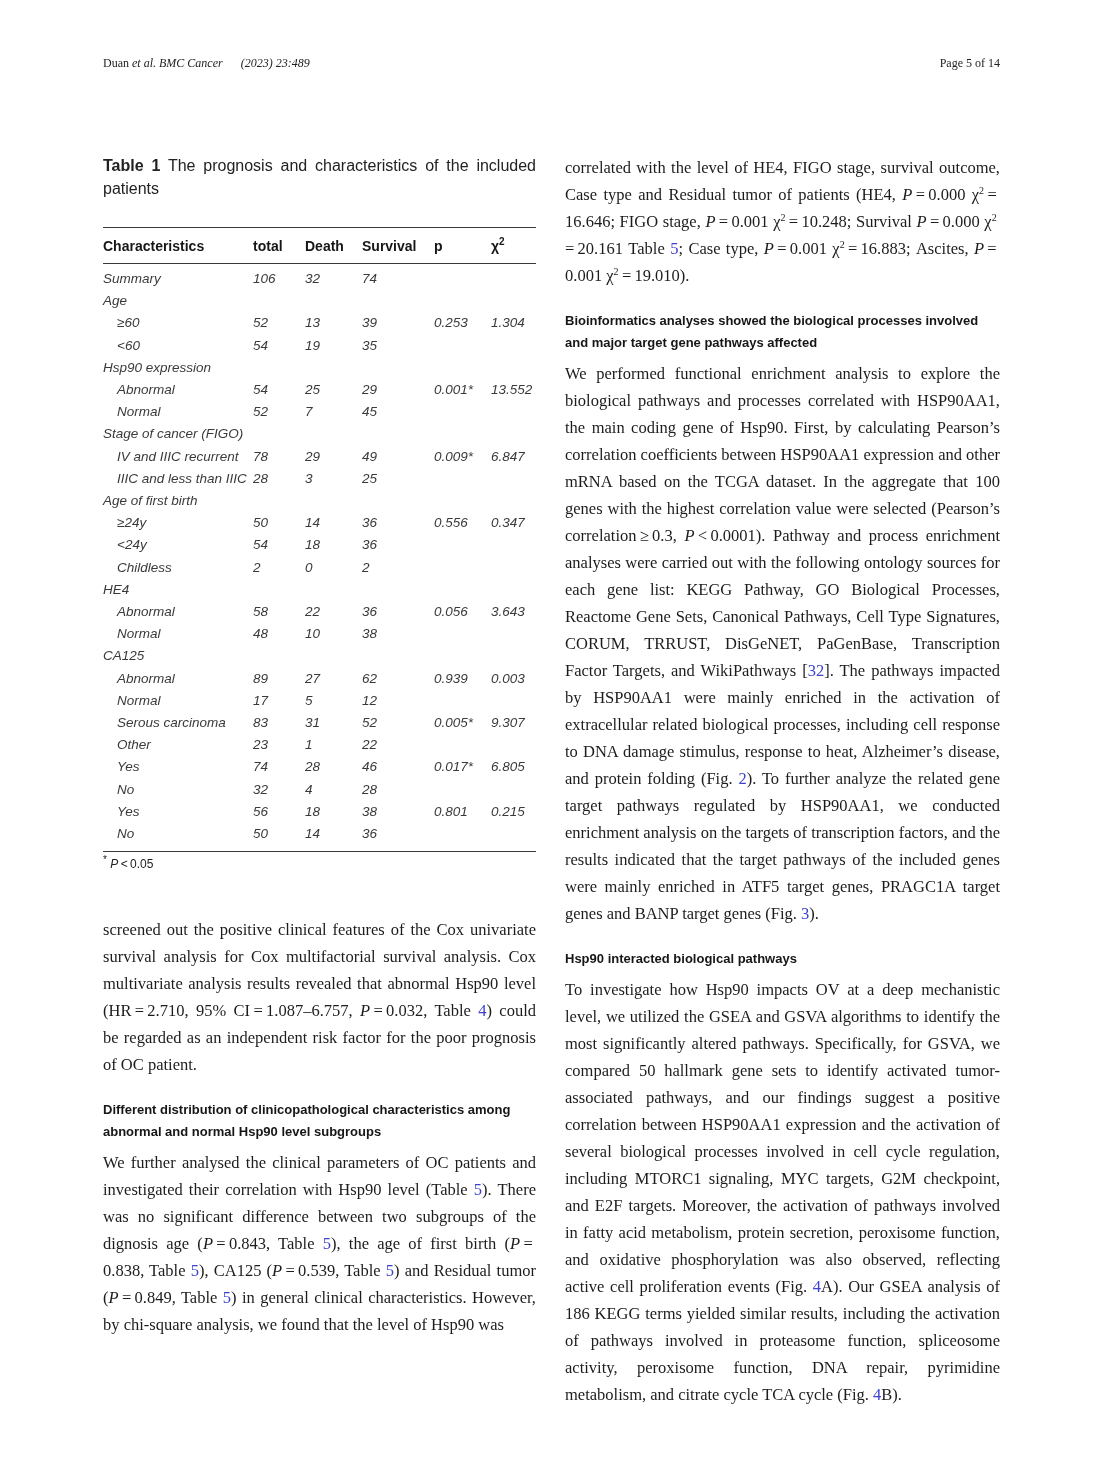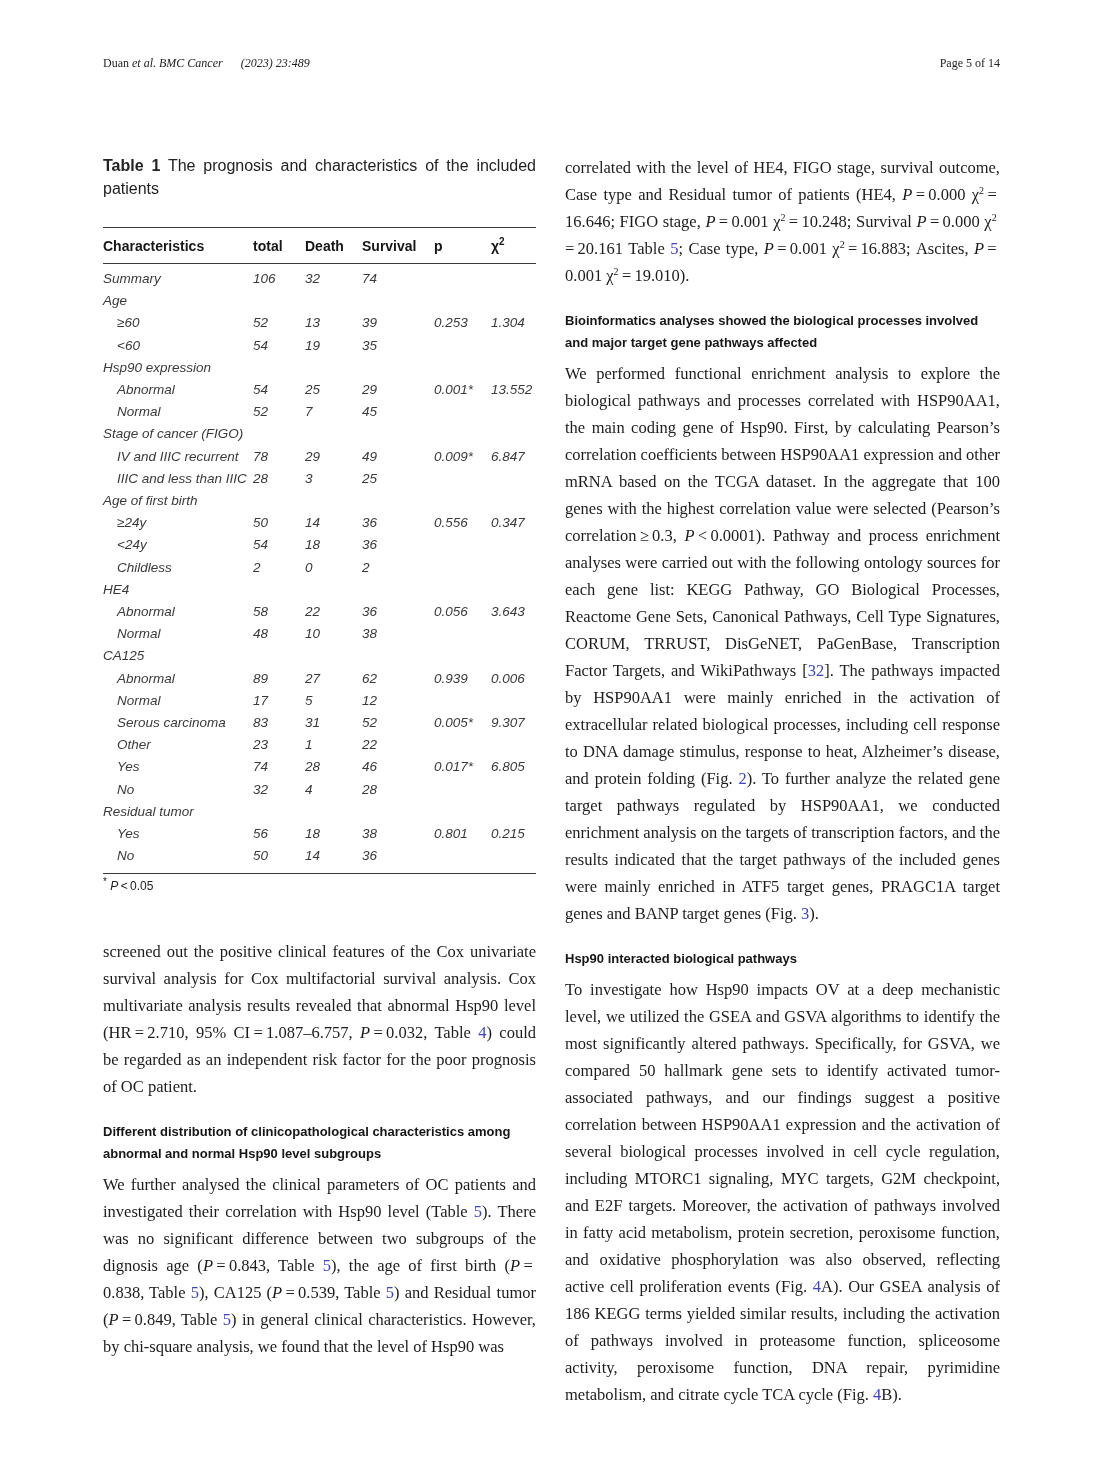--- a/index.html
+++ b/index.html
@@ -257,21 +257,21 @@
               <span class="tcell"></span>
               <span class="tcell"></span>
               <span class="tcell"></span>
             </div>
             <div class="trow">
               <span class="tcell indent">Abnormal</span>
               <span class="tcell">89</span>
               <span class="tcell">27</span>
               <span class="tcell">62</span>
               <span class="tcell">0.939</span>
-              <span class="tcell">0.006</span>
+              <span class="tcell">0.003</span>
             </div>
             <div class="trow">
               <span class="tcell indent">Normal</span>
               <span class="tcell">17</span>
               <span class="tcell">5</span>
               <span class="tcell">12</span>
               <span class="tcell"></span>
               <span class="tcell"></span>
             </div>
             <div class="trow">
@@ -296,28 +296,20 @@
               <span class="tcell">28</span>
               <span class="tcell">46</span>
               <span class="tcell">0.017*</span>
               <span class="tcell">6.805</span>
             </div>
             <div class="trow">
               <span class="tcell indent">No</span>
               <span class="tcell">32</span>
               <span class="tcell">4</span>
               <span class="tcell">28</span>
-              <span class="tcell"></span>
-              <span class="tcell"></span>
-            </div>
-            <div class="trow">
-              <span class="tcell">Residual tumor</span>
-              <span class="tcell"></span>
-              <span class="tcell"></span>
-              <span class="tcell"></span>
               <span class="tcell"></span>
               <span class="tcell"></span>
             </div>
             <div class="trow">
               <span class="tcell indent">Yes</span>
               <span class="tcell">56</span>
               <span class="tcell">18</span>
               <span class="tcell">38</span>
               <span class="tcell">0.801</span>
               <span class="tcell">0.215</span>

